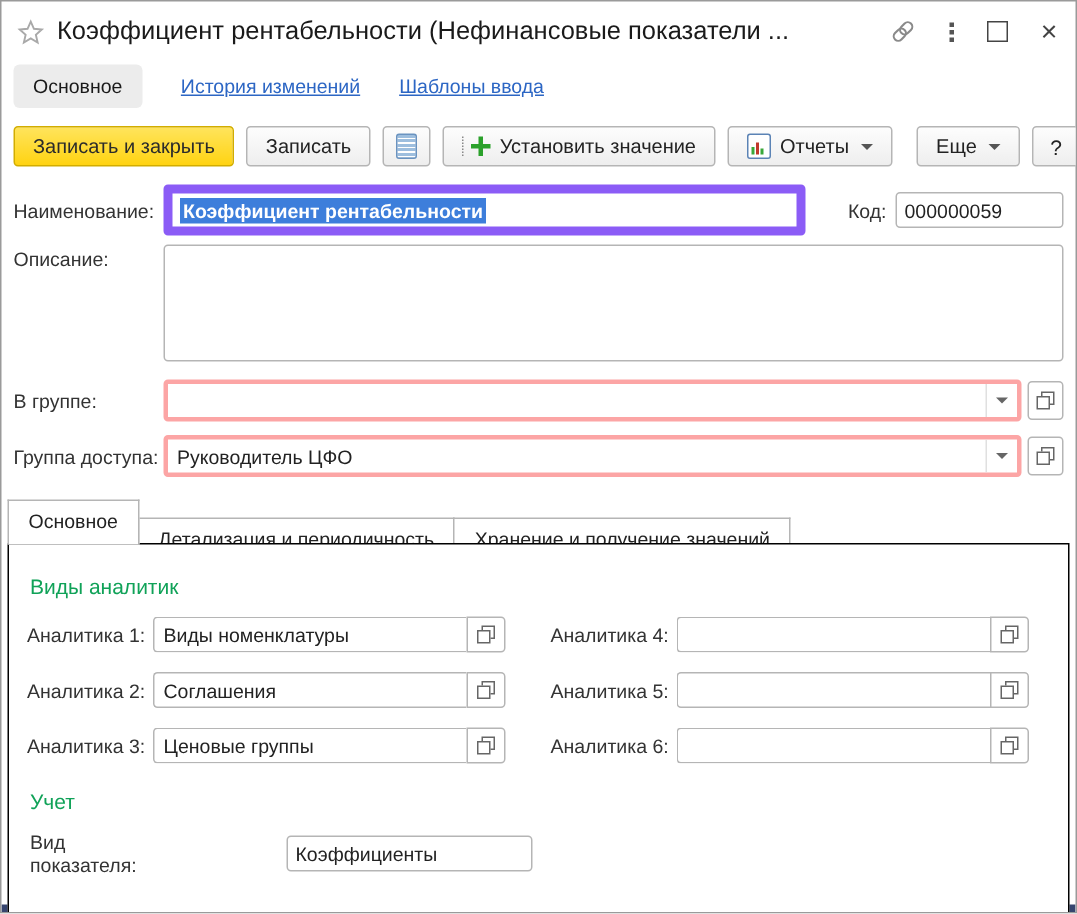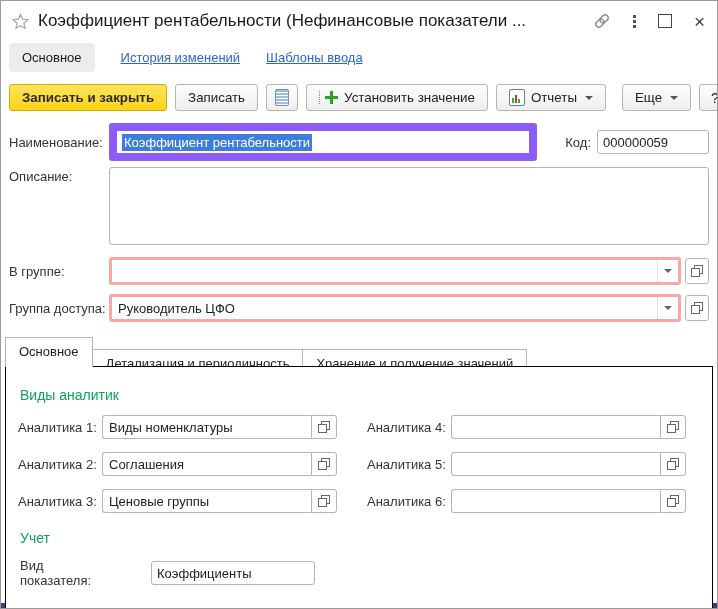--- a/index.html
+++ b/index.html
@@ -23,21 +23,21 @@
   .nav-pill{background:#ececec; border-radius:4px; padding:7px 13px; color:#1a1a1a;}
   .nav-link{color:#2c66c4; text-decoration:underline; cursor:pointer; padding:7px 0;}
   
   .toolbar{display:flex; align-items:center; gap:8px; padding:4px 8px 6px 8px;}
   .btn{
     display:inline-flex; align-items:center; gap:6px; height:27px; padding:0 12px;
     border:1px solid #b5b5b5; border-radius:3px;
     background:linear-gradient(#fdfdfd,#eeeeee); color:#222; cursor:pointer; white-space:nowrap;
   }
   .btn-yellow{
-    background:linear-gradient(#ffe45c,#ffd312); border-color:#d2ad00; font-weight:bold; color:#2b2b2b;text-align:center;
+    background:linear-gradient(#ffe45c,#ffd312); border-color:#d2ad00; font-weight:normal; color:#2b2b2b;text-align:center;
   }
   .btn-icon-only{padding:0 8px;}
   .caret{width:0; height:0; border-left:4px solid transparent; border-right:4px solid transparent; border-top:4px solid #555; margin-left:2px;}
   .list-ico{width:12px; height:15px; border:1px solid #6a93c0; border-radius:2px;
     background:repeating-linear-gradient(#9dbede 0 2px,#ffffff 2px 3px);}
   .plus-ico{position:relative; width:13px; height:13px;}
   .plus-ico::before{content:""; position:absolute; left:0; top:5px; width:13px; height:3px; background:#2ba12b;}
   .plus-ico::after{content:""; position:absolute; left:5px; top:0; width:3px; height:13px; background:#2ba12b;}
   .plus-dots{width:2px; height:13px; border-left:1px dotted #888; margin-right:-3px;}
   .report-ico{position:relative; width:14px; height:15px; border:1px solid #5b83b5; border-radius:2px; background:#fff;}
@@ -46,21 +46,21 @@
   .report-ico i:nth-child(2){left:5px; height:8px; background:#c0392b;}
   .report-ico i:nth-child(3){left:8px; height:4px; background:#3aa83a;}
   .help-btn{padding:0 11px; font-size:14px;}
   
   .frow{display:flex; align-items:center; margin:6px 8px 0 8px;}
   .flabel{flex:0 0 100px; color:#333;}
   .input{
     height:22px; border:1px solid #b5b5b5; border-radius:3px; background:#fff;
     display:flex; align-items:center; padding:0 5px; overflow:hidden; white-space:nowrap;
   }
-  .name-input{flex:1; margin-right:28px; border:8px solid #8b5cf6; height:22px;}
+  .name-input{flex:1; margin-right:28px; border:6px solid #8b5cf6; height:22px;font-weight:bold;}
   .sel-text{background:#3d7edb; color:#fff; padding:1px 2px;}
   .code-label{flex:0 0 auto; margin-right:6px; color:#333;}
   .code-input{width:100px;}
   .desc-row{align-items:flex-start; }
   .desc-label{padding-top:2px;}
   .textarea{flex:1; height:70px; border:1px solid #b5b5b5; border-radius:3px; background:#fff; padding:3px 5px;}
   .combo{flex:1; display:flex; align-items:center; height:22px; border:3px solid #fca5a5; border-radius:3px; background:#fff; overflow:hidden;}
   .combo-value{flex:1; padding:0 6px; white-space:nowrap;}
   .combo-arrow{flex:0 0 20px; align-self:stretch; display:flex; align-items:center; justify-content:center; border-left:1px solid #e0e0e0; cursor:pointer;}
   .combo-arrow .caret{border-top-color:#666; margin:0;}
@@ -79,21 +79,21 @@
   .panel{position:relative; z-index:2; border:1px solid #000000; background:#fff; height:232px; padding:16px 12px 0 12px;}
   .sect{color:#10a258; font-size:14px; margin:4px 0 12px 2px;}
   .angrid{display:grid; grid-template-columns:1fr 1fr; column-gap:16px; row-gap:0;}
   .anrow{display:flex; align-items:center; margin-bottom:13px;}
   .anlabel{flex:0 0 84px; color:#333;}
   .fg{display:flex; align-items:stretch;}
   .fg-input{width:196px; height:22px; border:1px solid #b5b5b5; border-right:none; border-radius:3px 0 0 3px;
     background:#fff; display:flex; align-items:center; padding:0 6px; white-space:nowrap;}
   .fg-btn{width:24px; border:1px solid #b5b5b5; border-radius:0 3px 3px 0; background:#fff;
     display:flex; align-items:center; justify-content:center; cursor:pointer;}
-  .ind-row{display:flex; align-items:center; margin:2px 0 0 2px;}
+  .ind-row{display:flex; align-items:center; margin:2px 0 0 2px;gap:40px;}
   .ind-label{flex:0 0 98px; color:#333;}
   .ind-input{width:152px;margin-left:33px;}
   
   .bottombar{position:absolute; left:0; right:0; bottom:0; height:5px; background:#36456f;}
 </style>
 </head>
 <body>
 
 <div class="window">
 

